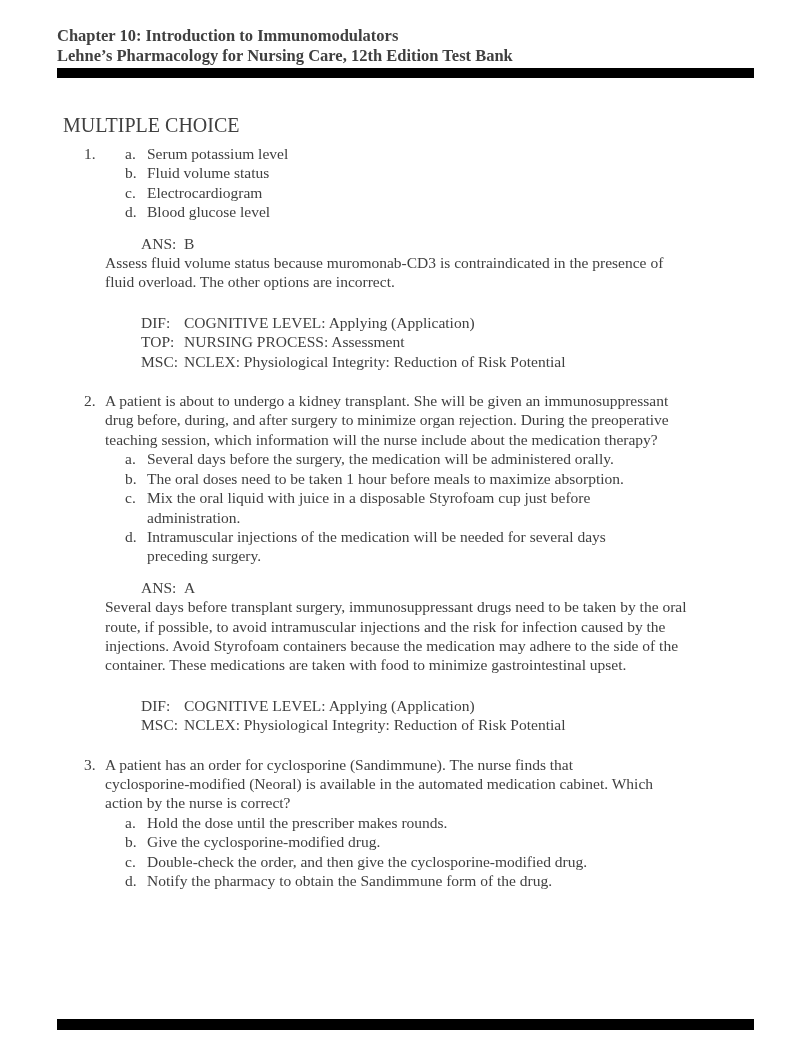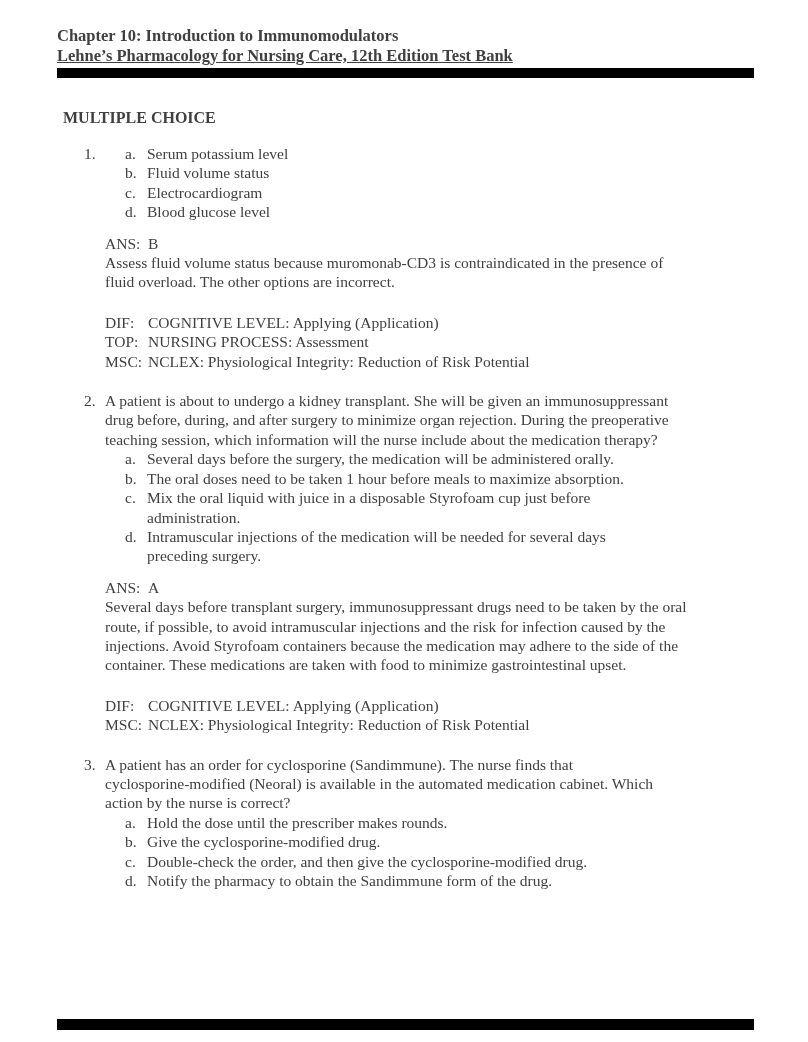--- a/index.html
+++ b/index.html
@@ -6,34 +6,34 @@
   .page{
     position:relative;
     width:808px;height:1042px;
     background:#ffffff;
     font-family:"Liberation Serif","DejaVu Serif",serif;
     font-size:15.5px;line-height:19.4px;color:#404040;
     overflow:hidden;
   }
   .header{position:absolute;top:26px;left:57px;right:54px;}
   .header-line{font-weight:bold;font-size:16.5px;line-height:20px;}
-  .header-line.underlined{text-decoration:underline;}
+  .header-line.underlined{}
   .header-rule{margin-top:2px;height:10px;background:#000;}
-  .mc-title{position:absolute;top:108px;left:63px;font-weight:bold;font-size:16px;}
+  .mc-title{position:absolute;top:116px;left:63px;font-weight:normal;font-size:20px;}
   .questions{position:absolute;top:144px;left:63px;right:55px;}
   .question{display:flex;margin-top:20px;}
   .question:first-child{margin-top:0;}
   .q-num{width:21px;margin-left:21px;flex:none;}
   .q-body{flex:1;min-width:0;}
   .q-stem{white-space:pre-wrap;}
   .opt{display:flex;}
   .opt-letter{width:22px;margin-left:20px;flex:none;}
   .opt-text{flex:1;white-space:pre-wrap;}
   .answer-block{margin-top:12px;}
-  .label-field{display:inline-block;width:43px;}
+  .label-field{display:inline-block;width:43px;margin-left:36px;}
   .rationale{white-space:pre-wrap;}
   .meta-block{margin-top:21px;}
   .bottom-rule{position:absolute;top:1019px;left:57px;width:697px;height:11px;background:#000;}
 </style>
 </head>
 <body>
 
 <div class="page">
 
   <div class="header">

